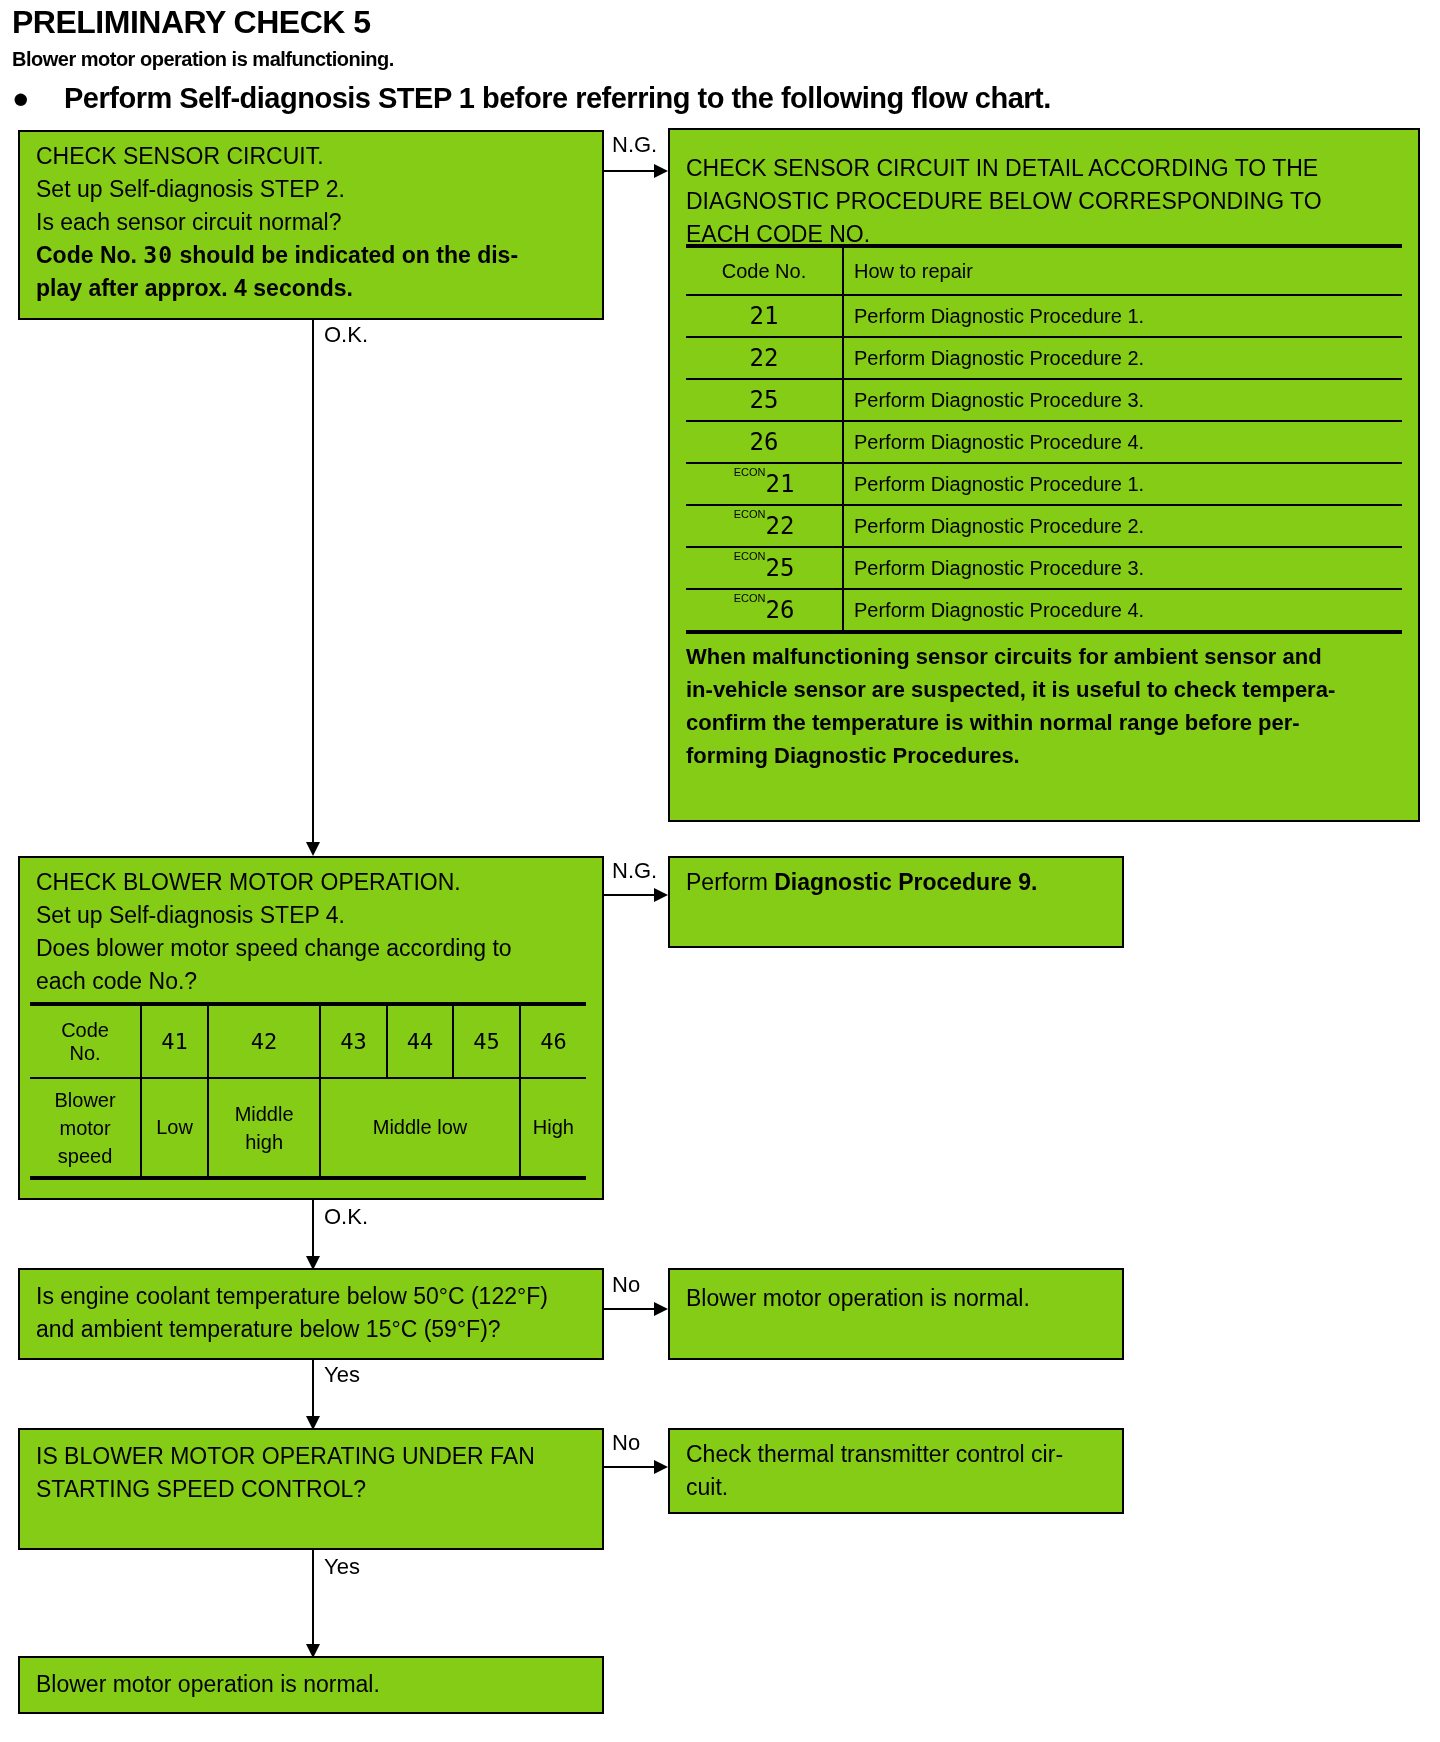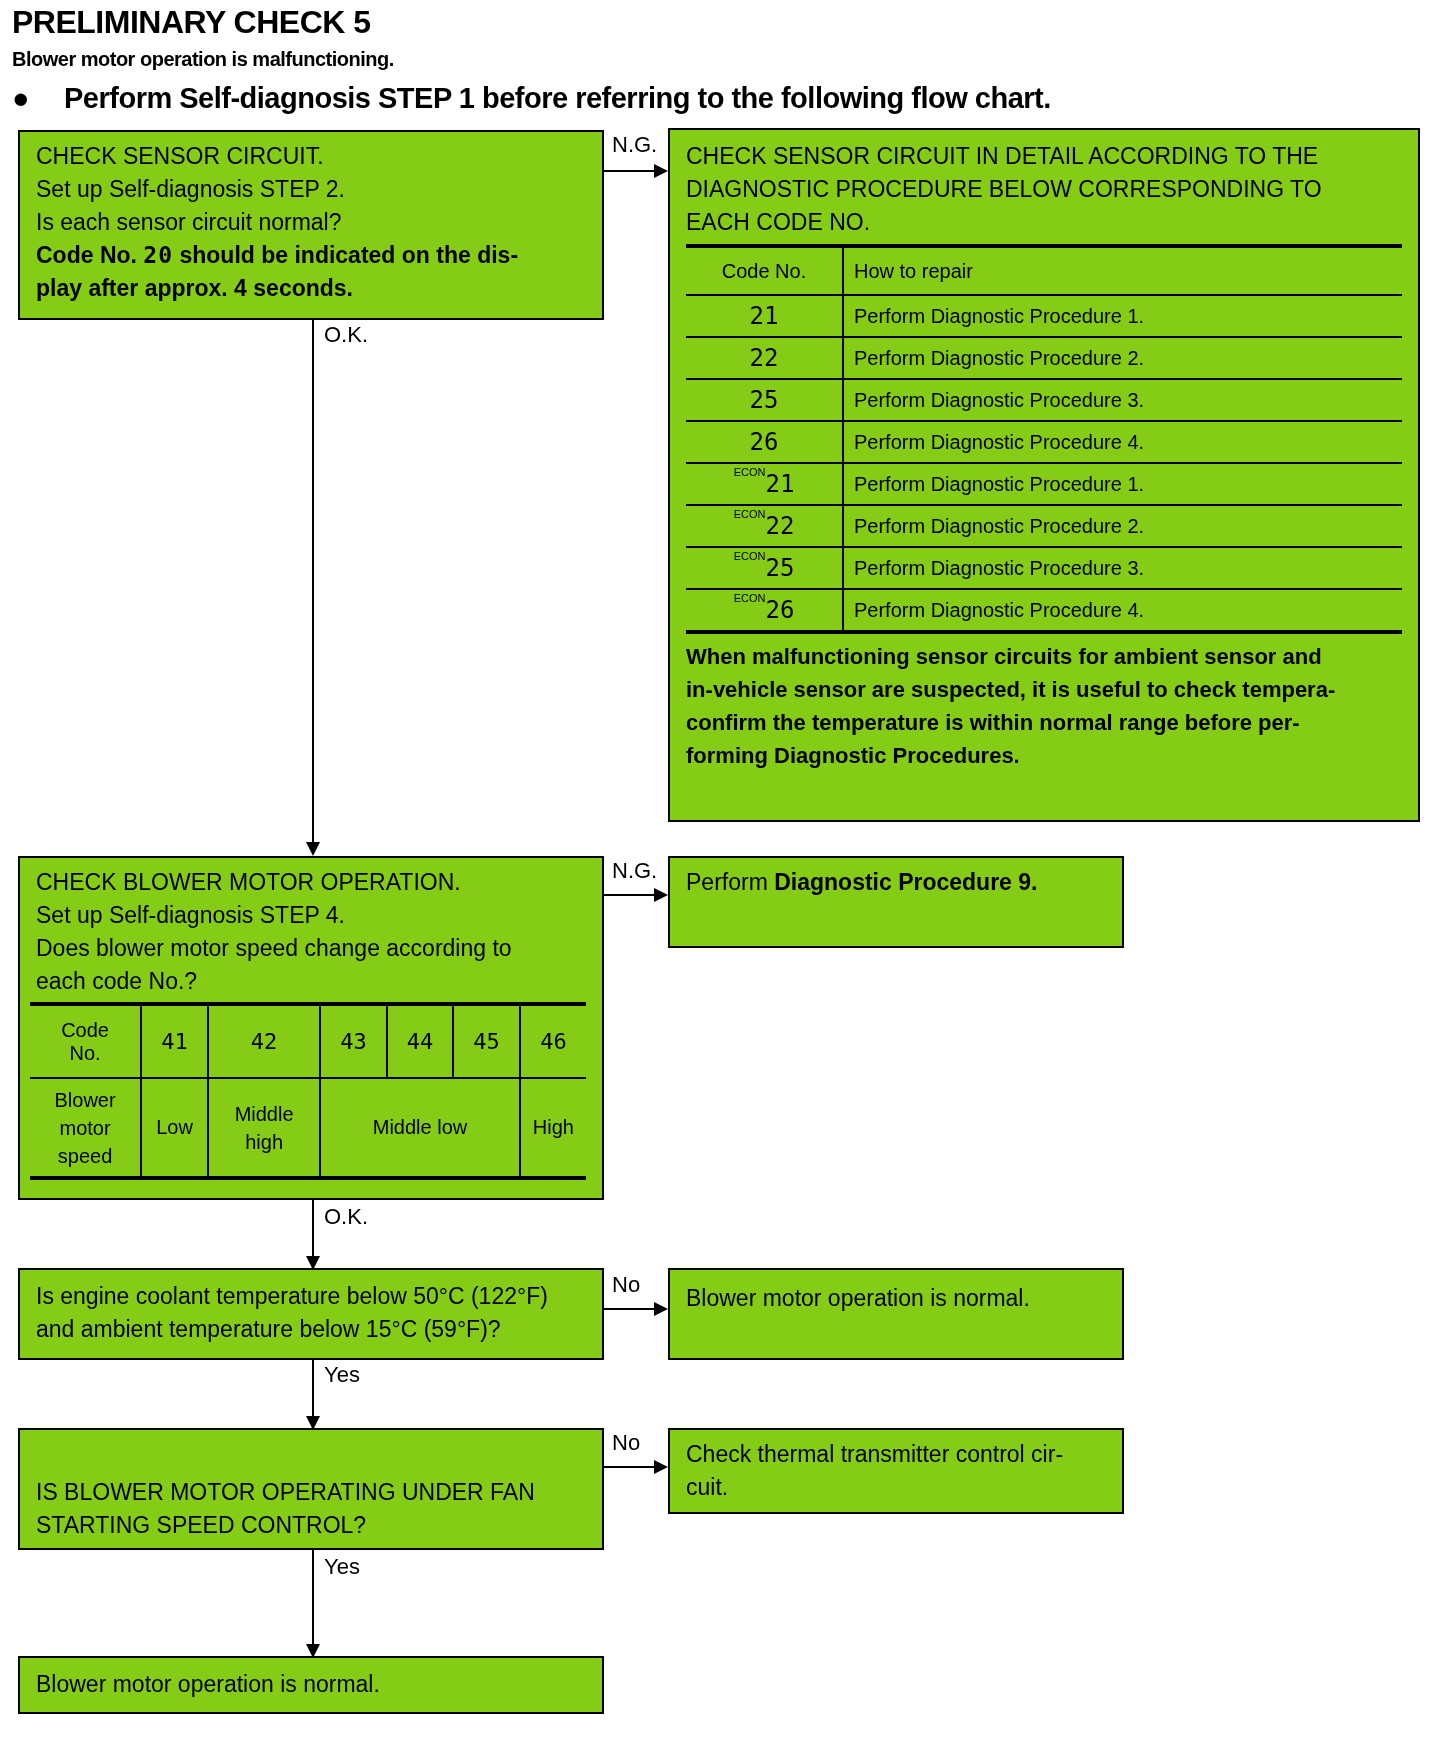--- a/index.html
+++ b/index.html
@@ -50,33 +50,33 @@
   <span>Perform Self-diagnosis STEP 1 before referring to the following flow chart.</span>
 </div>
 
 <div class="box" style="left:18px; top:130px; width:586px; height:190px;">
   <div class="box-text">
     <div>CHECK SENSOR CIRCUIT.</div>
     <div>Set up Self-diagnosis STEP 2.</div>
     <div>Is each sensor circuit normal?</div>
     <div class="b">
       <span>Code No.</span>
-      <span class="seg">20</span>
+      <span class="seg">30</span>
       <span>should be indicated on the dis-</span>
     </div>
     <div class="b">play after approx. 4 seconds.</div>
   </div>
 </div>
 
 <div class="label" style="left:612px; top:132px;">N.G.</div>
 <div class="hline" style="left:604px; top:170px; width:52px;"></div>
 <div class="arrow-right" style="left:654px; top:164px;"></div>
 
 <div class="box" style="left:668px; top:128px; width:752px; height:694px;">
-  <div style="font-size:23px; line-height:33px; padding:10px 16px 0 16px;">
+  <div style="font-size:23px; line-height:33px; padding:22px 16px 0 16px;">
     <div>CHECK SENSOR CIRCUIT IN DETAIL ACCORDING TO THE</div>
     <div>DIAGNOSTIC PROCEDURE BELOW CORRESPONDING TO</div>
     <div>EACH CODE NO.</div>
   </div>
 </div>
 
 <table class="codes" style="left:686px; top:244px; width:716px;">
   <thead>
     <tr>
       <th class="c1">Code No.</th>
@@ -197,21 +197,21 @@
 
 <div class="box" style="left:668px; top:1268px; width:456px; height:92px;">
   <div class="box-text" style="padding-top:12px;">Blower motor operation is normal.</div>
 </div>
 
 <div class="vline" style="left:312px; top:1360px; height:56px;"></div>
 <div class="label" style="left:324px; top:1362px;">Yes</div>
 <div class="arrow-down" style="left:306px; top:1416px;"></div>
 
 <div class="box" style="left:18px; top:1428px; width:586px; height:122px;">
-  <div class="box-text" style="padding-top:10px;margin-top:36px;">
+  <div class="box-text" style="padding-top:10px;">
     <div>IS BLOWER MOTOR OPERATING UNDER FAN</div>
     <div>STARTING SPEED CONTROL?</div>
   </div>
 </div>
 
 <div class="label" style="left:612px; top:1430px;">No</div>
 <div class="hline" style="left:604px; top:1466px; width:52px;"></div>
 <div class="arrow-right" style="left:654px; top:1460px;"></div>
 
 <div class="box" style="left:668px; top:1428px; width:456px; height:86px;">

